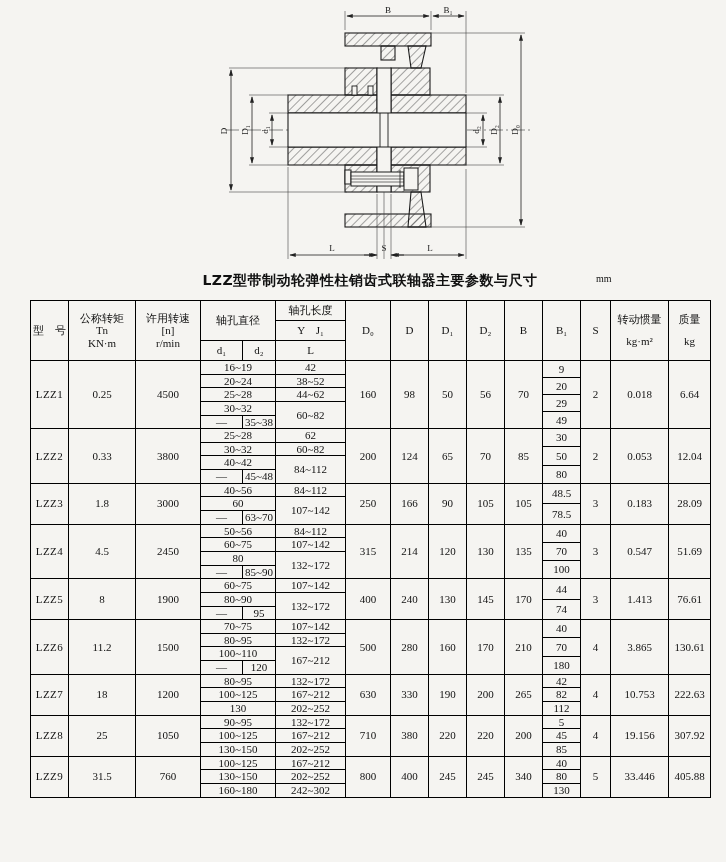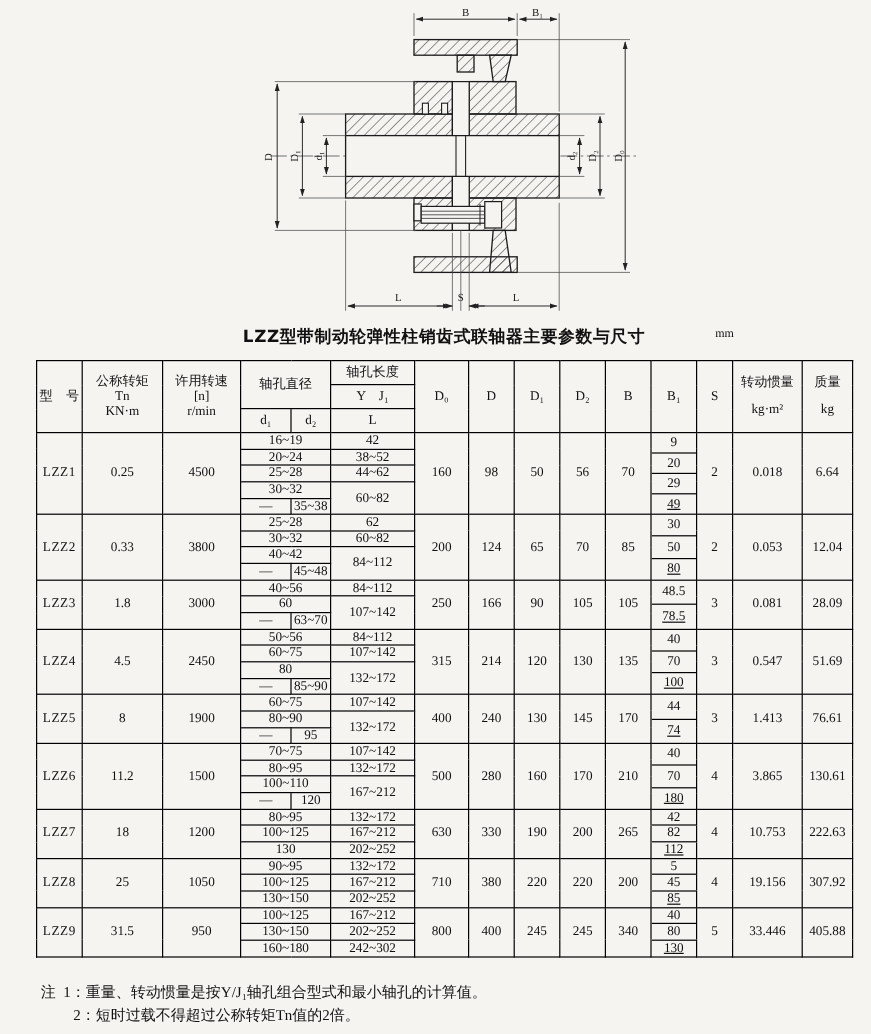--- a/index.html
+++ b/index.html
@@ -13,21 +13,21 @@
   table.spec th,table.spec td{border:1px solid #000;padding:0;text-align:center;vertical-align:middle;font-size:11px;font-weight:normal;line-height:1.15;overflow:hidden;}
   table.spec thead tr{height:20px;}
   table.spec tbody tr{height:13px;}
   .hline{font-size:11px;}
   .hsmall{font-size:11px;}
   .gap{height:9px;}
   td.model{letter-spacing:.5px;}
   td.b1cell{position:relative;padding:0;}
   .b1stack{position:absolute;left:0;top:0;right:0;bottom:0;display:flex;flex-direction:column;}
   .b1item{flex:1;display:flex;align-items:center;justify-content:center;border-bottom:1px solid #000;font-size:11px;}
-  .b1item:last-child{border-bottom:none;text-decoration:underline;}
+  .b1item:last-child{border-bottom:none;}
   .notes{position:absolute;left:34px;top:818px;width:660px;font-size:12.5px;line-height:1.5;}
   .notes .row2{padding-left:27px;}
   svg text{font-family:"Liberation Serif","DejaVu Serif","DejaVu Sans",serif;font-size:9px;fill:#222;}
 </style>
 </head>
 <body>
 <div class="page">
 
 <svg class="drawing" width="726" height="272" viewBox="0 0 726 272">
   <defs>
@@ -291,21 +291,21 @@
           <td rowspan="3">90</td>
           <td rowspan="3">105</td>
           <td rowspan="3">105</td>
           <td rowspan="3" class="b1cell">
             <div class="b1stack">
               <div class="b1item">48.5</div>
               <div class="b1item">78.5</div>
             </div>
           </td>
           <td rowspan="3">3</td>
-          <td rowspan="3">0.081</td>
+          <td rowspan="3">0.183</td>
           <td rowspan="3">28.09</td>
         </tr>
         <tr>
           <td colspan="2">60</td>
           <td rowspan="2">107~142</td>
         </tr>
         <tr>
           <td>—</td>
           <td>63~70</td>
         </tr>
@@ -462,21 +462,21 @@
           <td colspan="2">100~125</td>
           <td rowspan="1">167~212</td>
         </tr>
         <tr>
           <td colspan="2">130~150</td>
           <td rowspan="1">202~252</td>
         </tr>
         <tr>
           <td rowspan="3" class="model">LZZ9</td>
           <td rowspan="3">31.5</td>
-          <td rowspan="3">950</td>
+          <td rowspan="3">760</td>
           <td colspan="2">100~125</td>
           <td rowspan="1">167~212</td>
           <td rowspan="3">800</td>
           <td rowspan="3">400</td>
           <td rowspan="3">245</td>
           <td rowspan="3">245</td>
           <td rowspan="3">340</td>
           <td rowspan="3" class="b1cell">
             <div class="b1stack">
               <div class="b1item">40</div>
@@ -493,17 +493,15 @@
           <td rowspan="1">202~252</td>
         </tr>
         <tr>
           <td colspan="2">160~180</td>
           <td rowspan="1">242~302</td>
         </tr>
       </tbody>
 </table>
 
 <div class="notes">
-  <div><span>注</span>&nbsp;&nbsp;<span>1：重量、转动惯量是按Y/J₁轴孔组合型式和最小轴孔的计算值。</span></div>
-  <div class="row2"><span>2：短时过载不得超过公称转矩Tn值的2倍。</span></div>
 </div>
 
 </div>
 
 </body></html>

